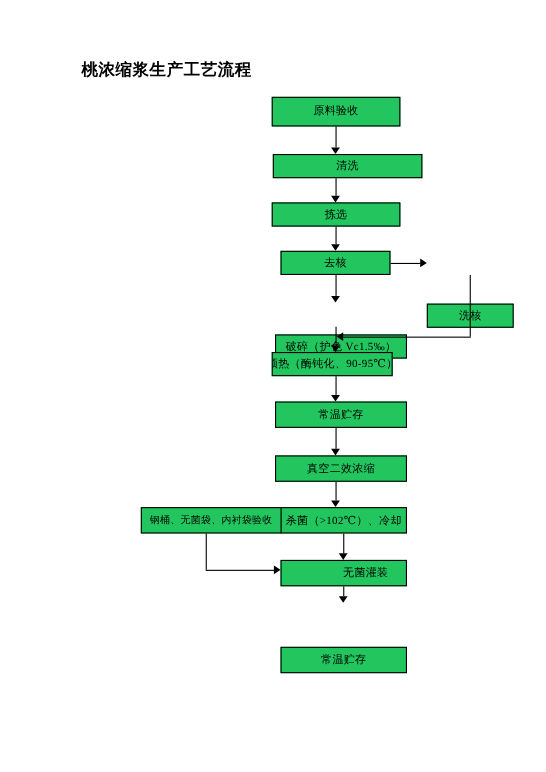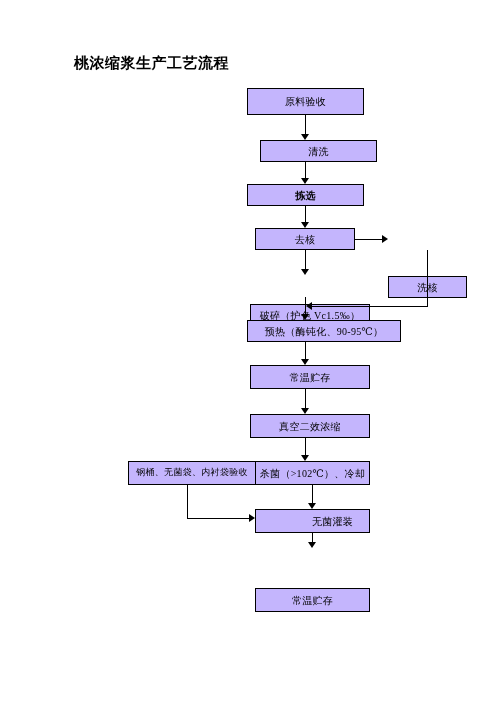--- a/index.html
+++ b/index.html
@@ -24,21 +24,21 @@
     font-weight: bold;
     font-size: 15px;
     letter-spacing: 0.5px;
     color: #000000;
     white-space: nowrap;
   }
   .node {
     position: absolute;
     box-sizing: border-box;
     border: 1px solid #000000;
-    background: #c4b5fd;
+    background: #22c55e;
     display: flex;
     align-items: center;
     justify-content: center;
     text-align: center;
     color: #000000;
     font-size: 10px;
     line-height: 1.1;
     letter-spacing: 0.3px;
     white-space: nowrap;
     overflow: hidden;
@@ -80,31 +80,31 @@
 </style>
 </head>
 <body>
 
 <div id="page">
 
   <div id="title">桃浓缩浆生产工艺流程</div>
 
   <div class="node" style="left:247px;top:88px;width:117px;height:27px;">原料验收</div>
 
-  <div class="node" style="left:260px;top:140px;width:117px;height:22px;">清洗</div>
+  <div class="node" style="left:248px;top:140px;width:136px;height:22px;">清洗</div>
 
-  <div class="node" style="left:247px;top:184px;width:117px;height:22px;font-weight:bold;">拣选</div>
+  <div class="node" style="left:247px;top:184px;width:117px;height:22px;">拣选</div>
 
   <div class="node" style="left:255px;top:228px;width:100px;height:22px;">去核</div>
 
   <div class="node" style="left:388px;top:228px;width:79px;height:22px;margin-top:48px;">洗核</div>
 
   <div class="node" style="left:250px;top:275px;width:120px;height:22px;margin-top:29px;">破碎（护色 Vc1.5‰）</div>
 
-  <div class="node" style="left:247px;top:320px;width:154px;height:22px;text-align:center;">预热（酶钝化、90-95℃）</div>
+  <div class="node" style="left:247px;top:320px;width:110px;height:22px;text-align:center;">预热（酶钝化、90-95℃）</div>
 
   <div class="node" style="left:250px;top:365px;width:120px;height:24px;">常温贮存</div>
 
   <div class="node" style="left:250px;top:414px;width:120px;height:24px;">真空二效浓缩</div>
 
   <div class="node" style="left:255px;top:461px;width:115px;height:24px;">杀菌（&gt;102℃）、冷却</div>
 
   <div class="node" style="left:128px;top:461px;width:128px;height:24px;font-size:9px;">钢桶、无菌袋、内衬袋验收</div>
 
   <div class="node" style="left:255px;top:509px;width:115px;height:24px;padding-left:40px;">无菌灌装</div>

